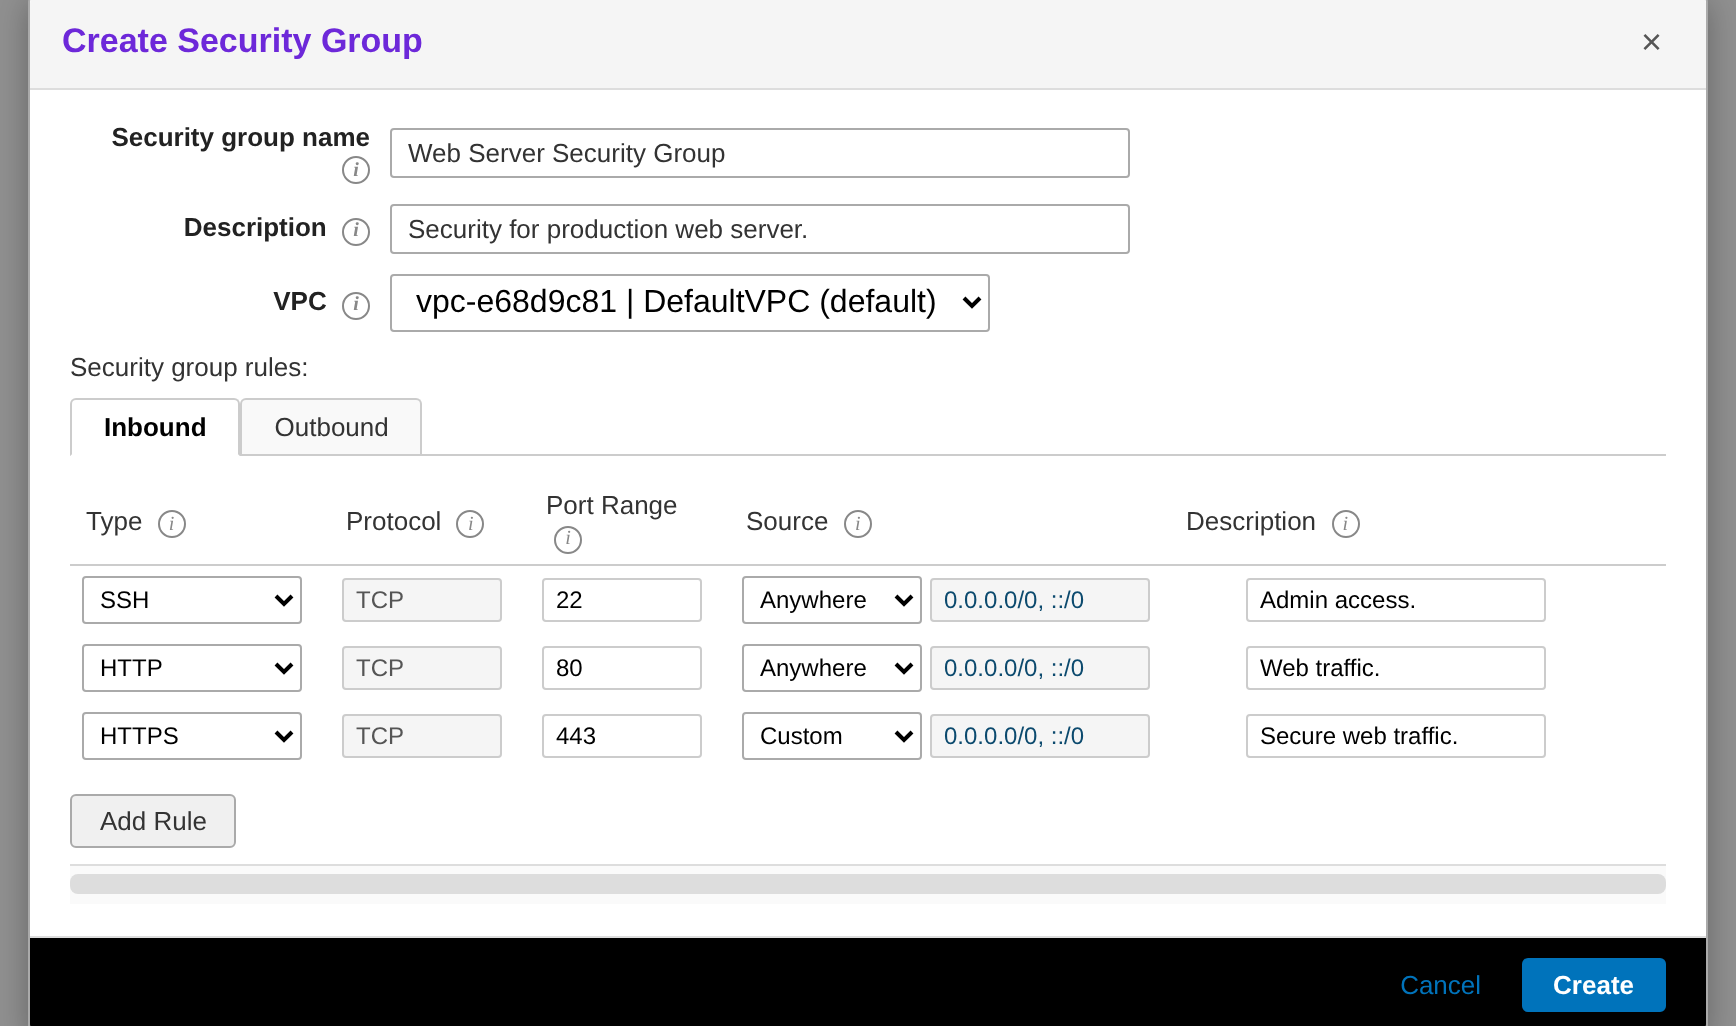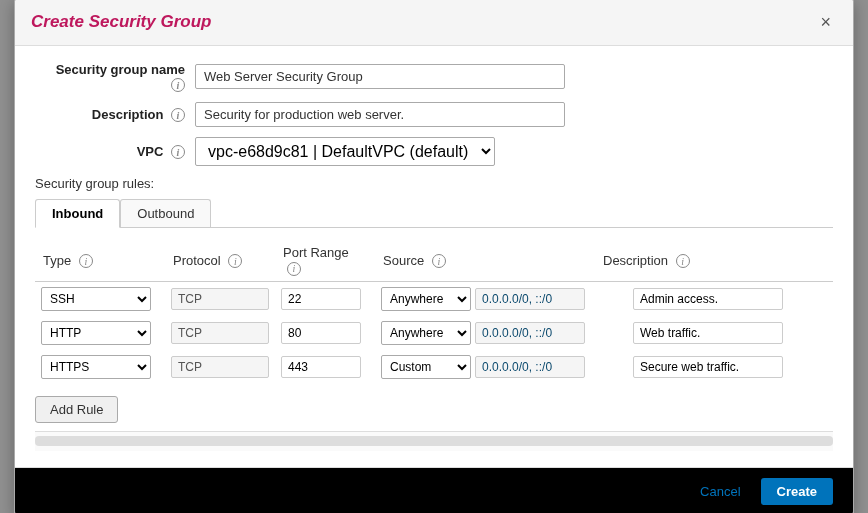--- a/index.html
+++ b/index.html
@@ -36,22 +36,21 @@
       border-bottom: 1px solid #ddd;
       padding: 12px 16px;
       display: flex;
       justify-content: space-between;
       align-items: center;
       border-radius: 4px 4px 0 0;
     }
     .modal-title {
       font-size: 17px;
       font-weight: bold;
-      color: #be185d;
-      font-style: italic;
+      color: #6d28d9;
     }
     .close-btn {
       background: none;
       border: none;
       font-size: 18px;
       cursor: pointer;
       color: #555;
       line-height: 1;
       padding: 2px 6px;
     }
@@ -156,21 +155,21 @@
     .col-desc { width: auto; }
     .rule-select {
       width: 110px;
       border: 1px solid #aaa;
       padding: 3px 4px;
       font-size: 12px;
       border-radius: 2px;
       background: #fff;
     }
     .rule-input-proto {
-      width: 98px;
+      width: 80px;
       border: 1px solid #ccc;
       padding: 3px 6px;
       font-size: 12px;
       border-radius: 2px;
       background: #f5f5f5;
       color: #555;
     }
     .rule-input-port {
       width: 80px;
       border: 1px solid #ccc;

